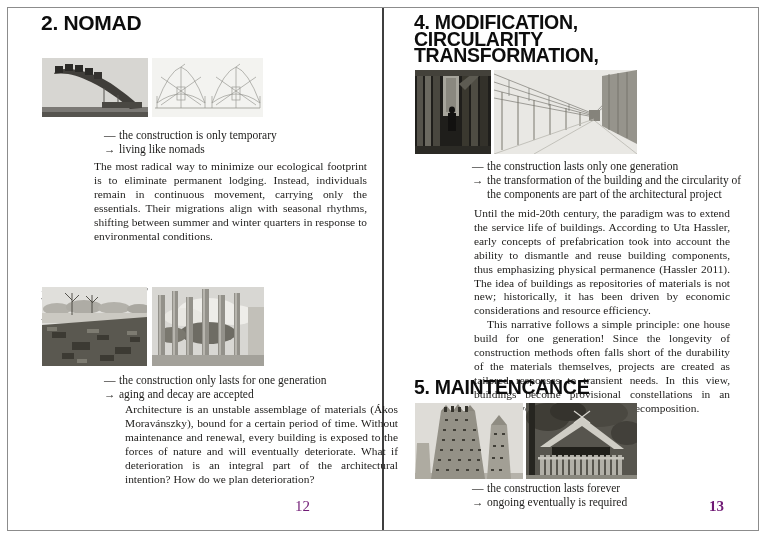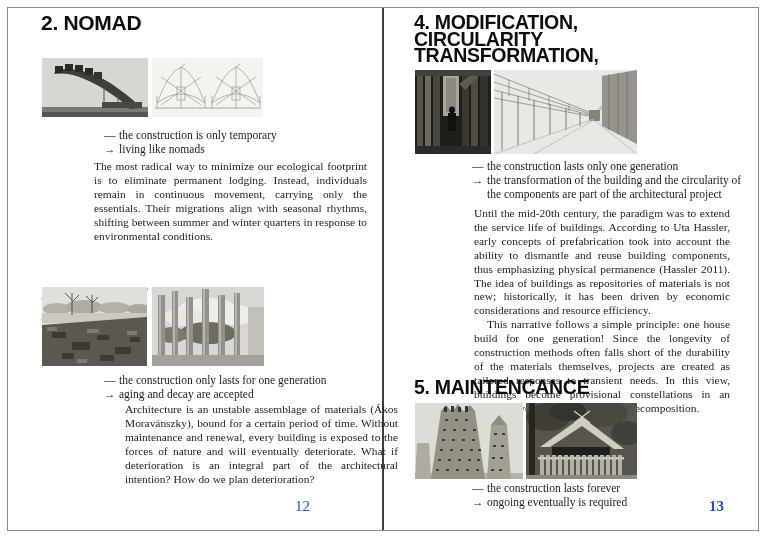--- a/index.html
+++ b/index.html
@@ -23,21 +23,21 @@
   .bullets{position:absolute;font-size:11.5px;line-height:14.2px;color:#1d1c1a;}
   .bullet{display:flex;}
   .bullet .mk{width:15px;flex:0 0 15px;}
   .bullet .tx{flex:1;}
 
   .para{position:absolute;font-size:11.4px;line-height:13.9px;color:#1d1c1a;
         text-align:justify;}
   .para p{margin:0;}
   .para p.indent{text-indent:13px;}
 
-  .pagenum{position:absolute;font-size:15px;color:#1d4ed8;}
+  .pagenum{position:absolute;font-size:15px;color:#701a75;}
 </style>
 </head>
 <body>
 
 <div class="canvas">
   <div class="spread">
 
     <div class="page page-left">
 
       <div class="heading h-left" style="left:33px;top:6px;">

